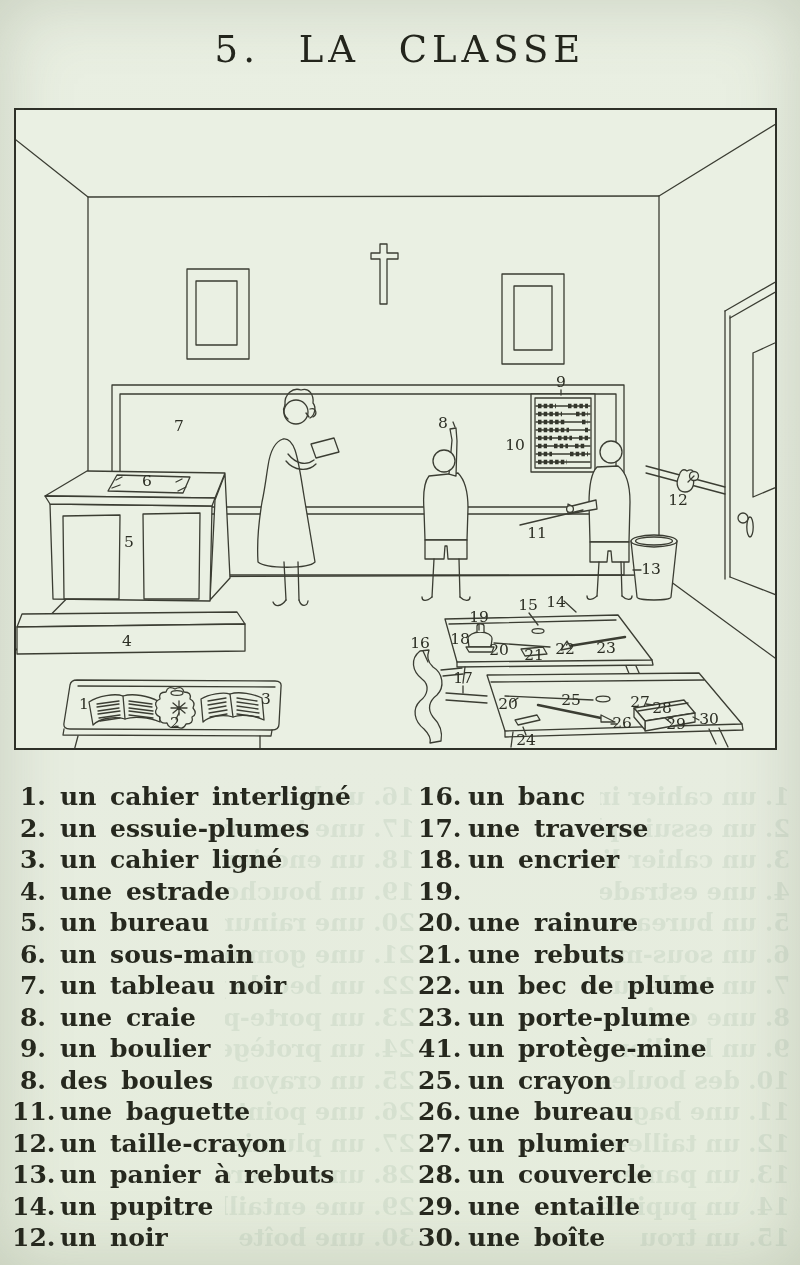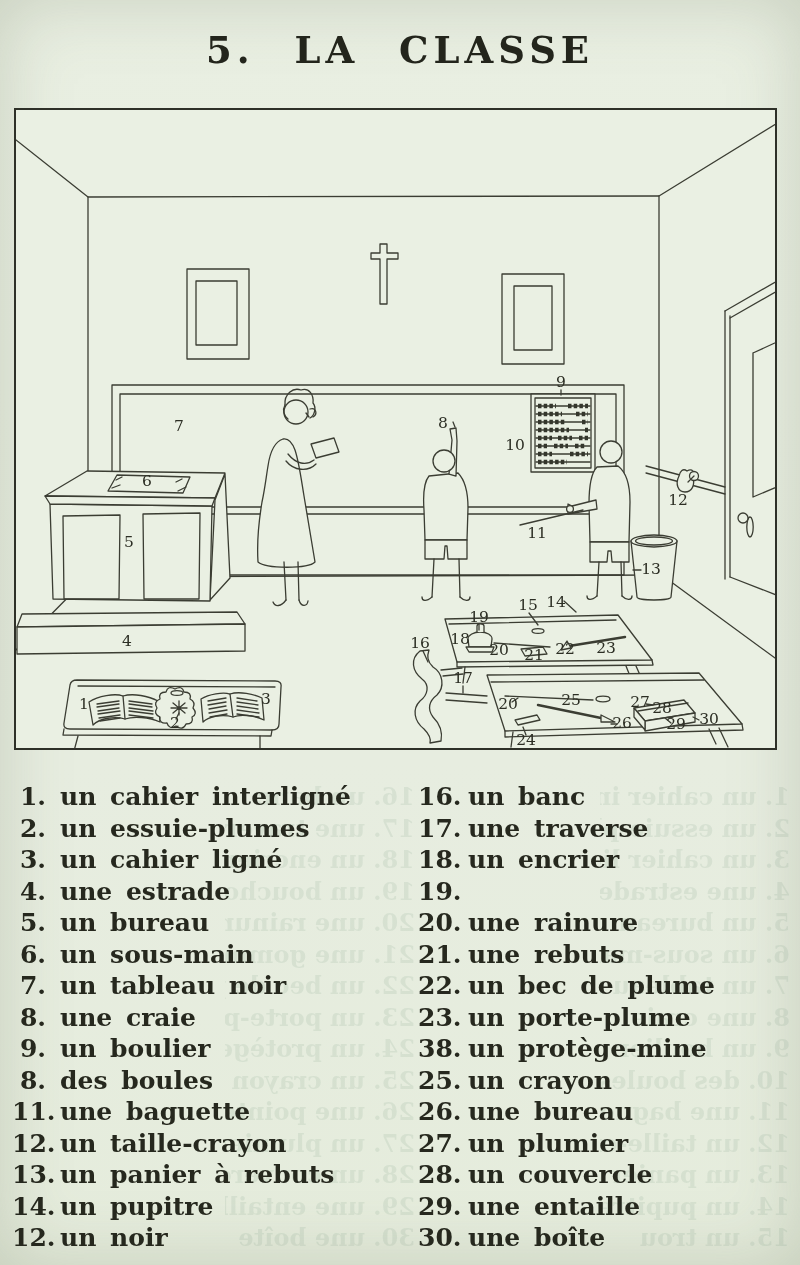--- a/index.html
+++ b/index.html
@@ -6,21 +6,21 @@
   body{
     width:800px;height:1265px;position:relative;overflow:hidden;
     background:linear-gradient(180deg,#e9efe2 0%,#e7ede0 60%,#e5ecdc 100%);
     font-family:"DejaVu Serif","Liberation Serif",serif;
     color:#2a2c22;
   }
   .vignette{position:absolute;inset:0;pointer-events:none;
     box-shadow:inset 0 0 70px rgba(115,125,100,0.28);}
   .title{
     position:absolute;top:28px;left:0;width:100%;text-align:center;
-    font-size:37px;font-weight:bold;letter-spacing:5px;word-spacing:22px;
+    font-size:37px;font-weight:normal;letter-spacing:5px;word-spacing:22px;
     color:#23251c;
   }
   .figure-box{
     position:absolute;left:14px;top:108px;width:763px;height:642px;
     border:2px solid #2e3028;box-sizing:border-box;
     background:#eaf0e3;
   }
   .figure-box svg{display:block;width:759px;height:638px;}
   .vocab-col{position:absolute;top:781px;}
   .vocab-col.left{left:12px;width:372px;}
@@ -409,21 +409,21 @@
     </div>
     <div class="vocab-row">
       <span class="vocab-num">22.</span>
       <span class="vocab-word">un bec de plume</span>
     </div>
     <div class="vocab-row">
       <span class="vocab-num">23.</span>
       <span class="vocab-word">un porte-plume</span>
     </div>
     <div class="vocab-row">
-      <span class="vocab-num">38.</span>
+      <span class="vocab-num">41.</span>
       <span class="vocab-word">un protège-mine</span>
     </div>
     <div class="vocab-row">
       <span class="vocab-num">25.</span>
       <span class="vocab-word">un crayon</span>
     </div>
     <div class="vocab-row">
       <span class="vocab-num">26.</span>
       <span class="vocab-word">une bureau</span>
     </div>

